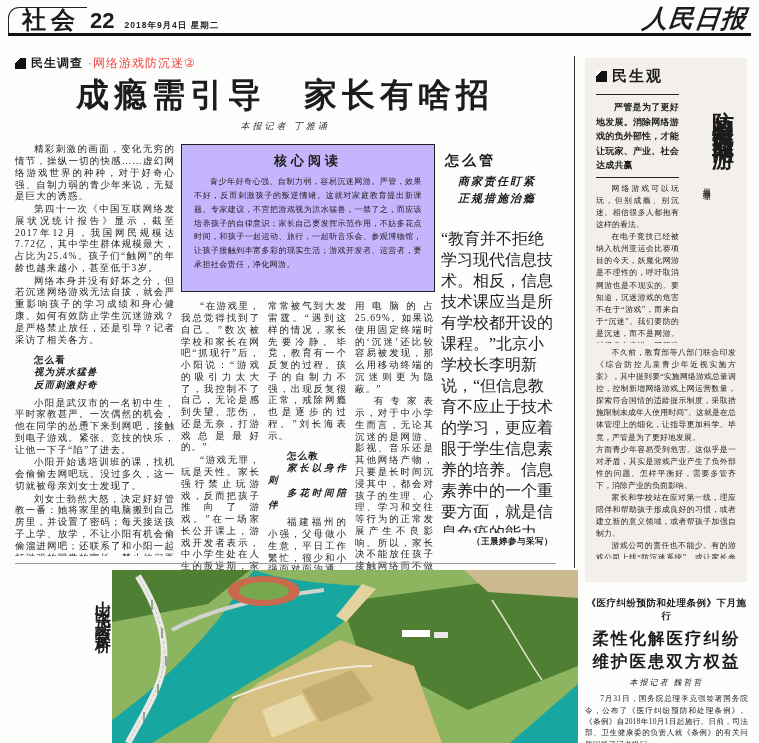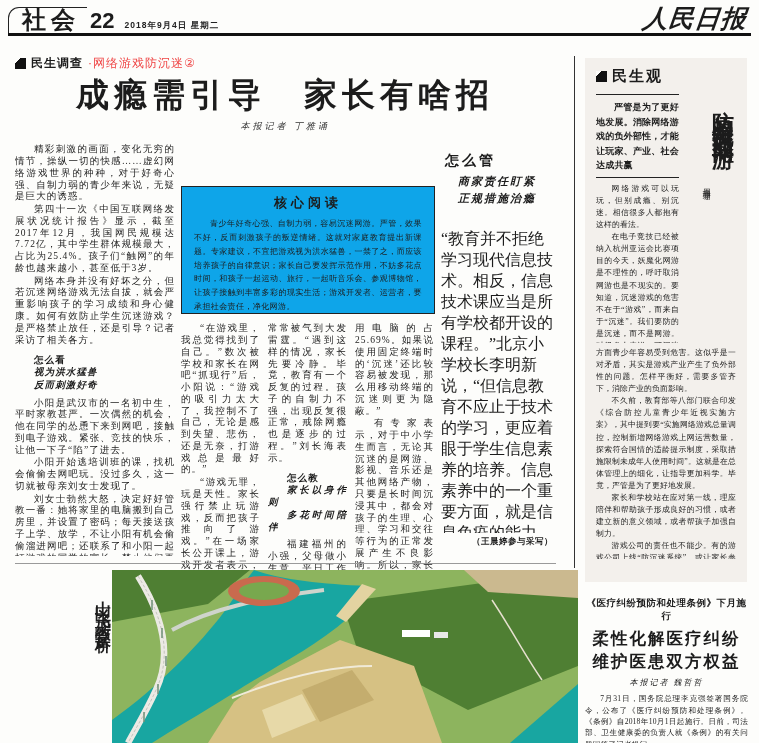--- a/index.html
+++ b/index.html
@@ -33,22 +33,22 @@
   .body-cols{display:flex;gap:6px;margin-top:11px;}
   .col{overflow:hidden;}
   .col p,.midcol p{font-size:9.5px;line-height:1.24;letter-spacing:1.1px;text-align:justify;
          text-indent:2em;margin:0 0 1px;}
   .cont{text-indent:0 !important;}
   .col1{width:160px;height:412px;}
   .midwrap{width:254px;}
   .col5{width:112px;height:412px;display:flex;flex-direction:column;}
   .col5 .sec-body{flex:1;overflow:hidden;}
 
-  .corebox{box-sizing:border-box;width:254px;height:128px;border:1px solid #222;
-           padding:7px 12px 6px;overflow:hidden;background:#0ea5e9;margin-top:42px;}
+  .corebox{box-sizing:border-box;width:254px;height:148px;border:1px solid #222;
+           padding:7px 12px 6px;overflow:hidden;background:#c4b5fd;}
   .core-title{text-align:center;font-family:"Liberation Sans",sans-serif;font-weight:bold;
               font-size:13px;letter-spacing:4px;margin-bottom:5px;}
   .core-body{font-family:"Liberation Sans","DejaVu Sans",sans-serif;font-size:8px;line-height:1.72;
              letter-spacing:.4px;text-align:justify;text-indent:2em;margin:0;}
 
   .midcols{display:flex;gap:8px;margin-top:9px;}
   .midcol{width:79px;height:271px;overflow:hidden;}
 
   .sec-head{margin:8px 0 6px;}
   .sec-title{font-family:"Liberation Sans",sans-serif;font-weight:800;font-size:14px;
@@ -226,22 +226,22 @@
         <p class="ms-p">网络游戏可以玩玩，但别成瘾、别沉迷。相信很多人都抱有这样的看法。</p>
         <p class="ms-p">在电子竞技已经被纳入杭州亚运会比赛项目的今天，妖魔化网游是不理性的，呼吁取消网游也是不现实的。要知道，沉迷游戏的危害不在于“游戏”，而来自于“沉迷”。我们要防的是沉迷，而不是网游。对很多人来说，可沉迷的对象并不限于网络游戏。</p>
 
       </div>
       <div class="ms-right">
         <div class="ms-author">周珊珊</div>
         <div class="ms-vtitle">防的是沉迷而非网游</div>
       </div>
     </div>
     <div class="ms-full">
+      <p class="ms-p">不久前，教育部等八部门联合印发《综合防控儿童青少年近视实施方案》，其中提到要“实施网络游戏总量调控，控制新增网络游戏上网运营数量，探索符合国情的适龄提示制度，采取措施限制未成年人使用时间”。这就是在总体管理上的细化，让指导更加科学。毕竟，严管是为了更好地发展。</p>
       <p class="ms-p cont">方面青少年容易受到危害。这似乎是一对矛盾，其实是游戏产业产生了负外部性的问题。怎样平衡好，需要多管齐下，消除产业的负面影响。</p>
-      <p class="ms-p">不久前，教育部等八部门联合印发《综合防控儿童青少年近视实施方案》，其中提到要“实施网络游戏总量调控，控制新增网络游戏上网运营数量，探索符合国情的适龄提示制度，采取措施限制未成年人使用时间”。这就是在总体管理上的细化，让指导更加科学。毕竟，严管是为了更好地发展。</p>
       <p class="ms-p">家长和学校站在应对第一线，理应陪伴和帮助孩子形成良好的习惯，或者建立新的意义领域，或者帮孩子加强自制力。</p>
       <p class="ms-p">游戏公司的责任也不能少。有的游戏公司上线“防沉迷系统”，或让家长参与调控，给予权限让沉迷游戏的孩子“一键下线”……这都是游戏公司正视自身责任的表现。除了后期补救，也要在前期设计上多想想法子。比如，能不能努力提升游戏品位，开发更多适合青少年的游戏，能不能在设计中就把有损青少年身心健康的内容拒之门外等等。</p>
 
     </div>
   </div>
 
   <div class="medical">
     <p class="med-kicker">《医疗纠纷预防和处理条例》下月施行</p>
     <h2 class="med-title">
       <span>柔性化解医疗纠纷</span><br>

